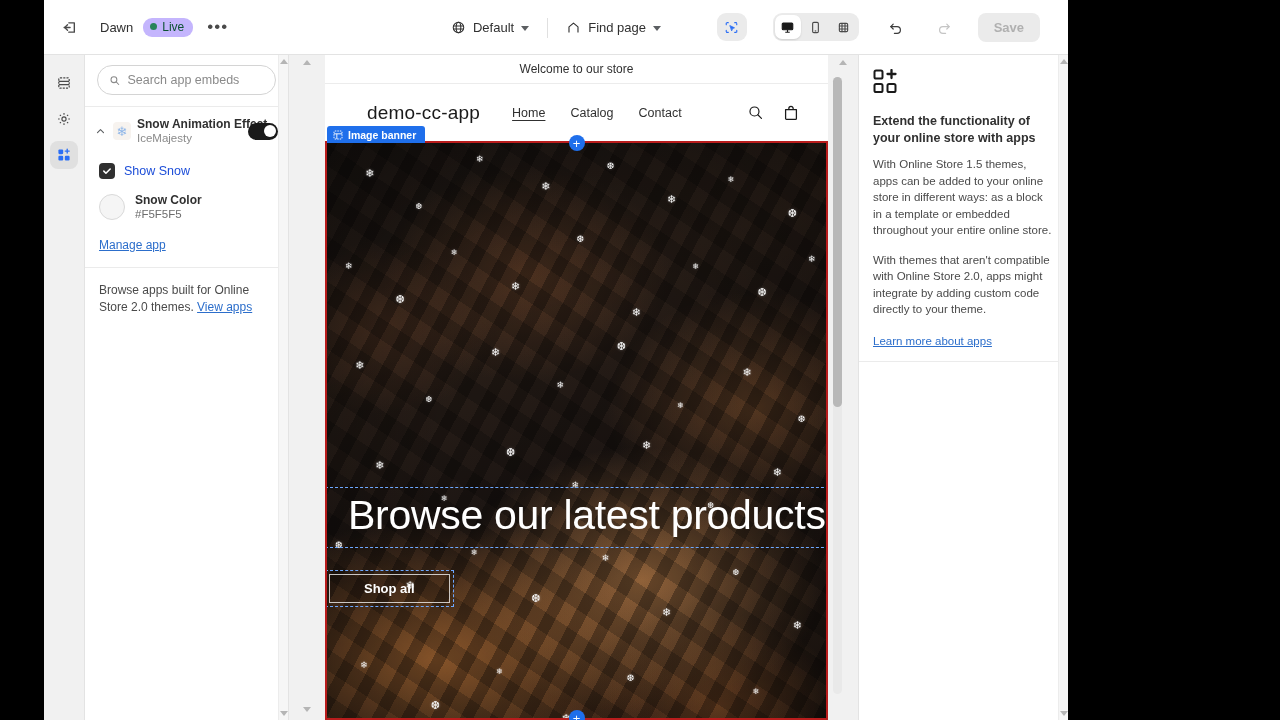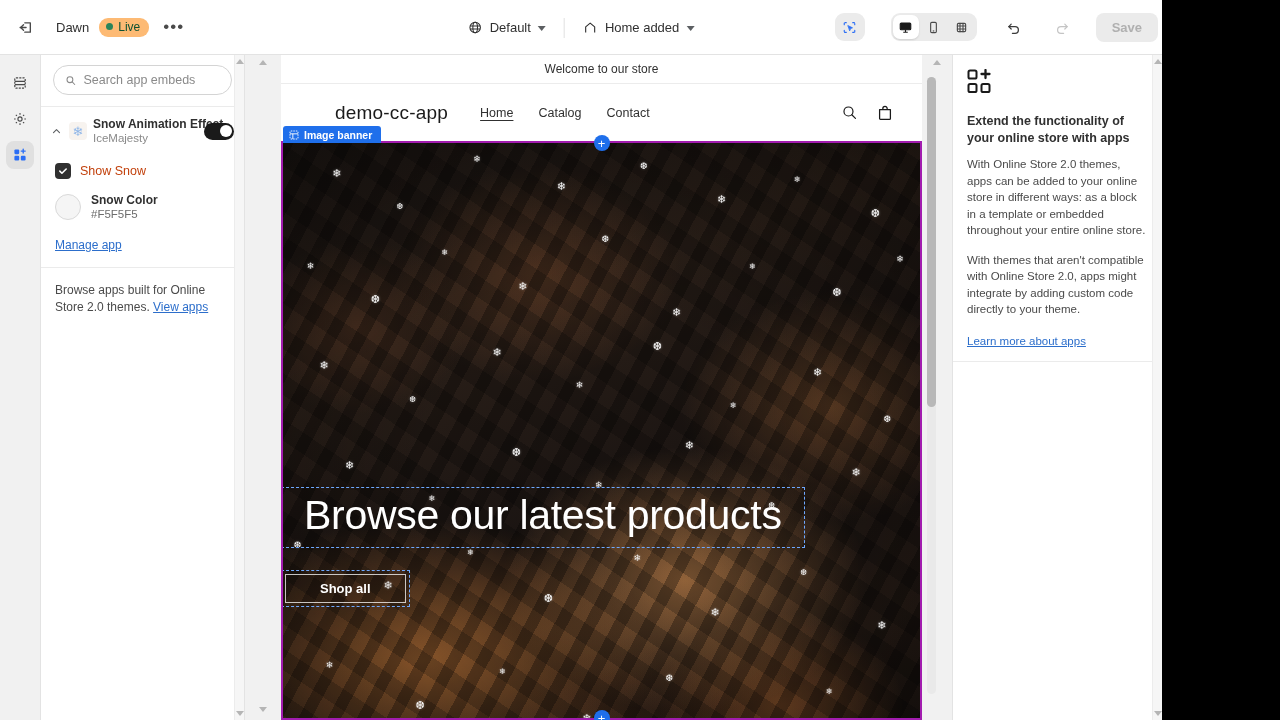--- a/index.html
+++ b/index.html
@@ -4,24 +4,25 @@
 <style>
   * { box-sizing: border-box; margin: 0; padding: 0; }
   html, body {
     width: 1280px; height: 720px;
     font-family: "Liberation Sans", sans-serif;
     background: #000;
     overflow: hidden;
   }
   #app {
     position: relative;
-    width: 1162px; height: 720px;
+    width: 1024px; height: 720px;
     background: #f1f1f1;
     display: flex;
     flex-direction: column;
+    margin-left: 44px;
   }
 
   
   .topbar {
     height: 55px;
     background: #fff;
     border-bottom: 1px solid #e3e3e3;
     display: flex;
     align-items: center;
     position: relative;
@@ -38,21 +39,21 @@
     display: flex; align-items: center; justify-content: center;
     border-radius: 8px;
     cursor: pointer;
     color: #4a4a4a;
   }
   .theme-name {
     font-size: 13px; color: #303030; font-weight: 400;
     margin-left: 6px;
   }
   .live-badge {
-    background: #fdba74;
+    background: #c4b5fd;
     color: #0c5132;
     font-size: 12px;
     font-weight: 500;
     padding: 2px 9px 3px 7px;
     border-radius: 9px;
     display: inline-flex; align-items: center; gap: 5px;
     line-height: 14px;
   }
   .live-dot {
     width: 7px; height: 7px; border-radius: 50%;
@@ -85,21 +86,21 @@
     width: 0; height: 0;
     border-left: 4px solid transparent;
     border-right: 4px solid transparent;
     border-top: 5px solid #5c5f62;
     margin-top: 1px;
   }
 
   .topbar-right {
     margin-left: auto;
     display: flex; align-items: center; gap: 20px;
-    padding-right: 4px;
+    padding-right: 28px;
   }
   .seg-group {
     display: flex; align-items: center;
     background: #ebebeb;
     border-radius: 9px;
     padding: 2px;
     gap: 2px;
     margin-right: 3px;
   }
   .seg-btn {
@@ -225,21 +226,21 @@
   }
 
   .settings-body { padding: 2px 14px 14px 14px; }
   .chk-row { display: flex; align-items: center; gap: 9px; padding: 6px 0 12px 0; }
   .chkbox {
     width: 16px; height: 16px; border-radius: 4px;
     background: #303030;
     display: flex; align-items: center; justify-content: center;
     cursor: pointer; flex: 0 0 16px;
   }
-  .chk-label { font-size: 12.5px; color: #c2410c; }
+  .chk-label { font-size: 12.5px; color: #1d4ed8; }
 
   .color-row { display: flex; align-items: center; gap: 10px; padding: 2px 0 14px 0; }
   .swatch {
     width: 26px; height: 26px; border-radius: 50%;
     background: #f5f5f5; border: 1px solid #d9d9d9;
     cursor: pointer; flex: 0 0 26px;
   }
   .color-name { font-size: 12px; font-weight: 700; color: #303030; line-height: 14px; }
   .color-hex { font-size: 11.5px; color: #6d6d6d; line-height: 14px; }
 
@@ -313,21 +314,21 @@
   .announce {
     height: 29px;
     display: flex; align-items: center; justify-content: center;
     font-size: 12px; color: #303030;
     border-bottom: 1px solid #ececec;
     font-family: "Liberation Sans", sans-serif;
   }
   .storehdr {
     height: 57px;
     display: flex; align-items: center;
-    padding: 0 28px 0 54px;
+    padding: 0 28px 0 42px;
     background: #fff;
     position: relative;
   }
   .store-logo {
     font-size: 19px; color: #1a1a1a; letter-spacing: .2px;
     font-weight: 400;
   }
   .store-nav { display: flex; align-items: center; gap: 25px; margin-left: 32px; }
   .nav-link {
     font-size: 12.5px; color: #303030; cursor: pointer;
@@ -404,21 +405,21 @@
     content: "";
     position: absolute; inset: 3px;
     border: 1px solid rgba(255,255,255,0.75);
   }
   .hero-btn span { position: relative; }
 
   
   .section-frame {
     position: absolute;
     left: 0; right: 0; top: 86px; bottom: 0;
-    border: 2px solid #a21caf;
+    border: 2px solid #b91c1c;
     z-index: 8;
     pointer-events: none;
   }
   .section-tag {
     position: absolute;
     left: 0; top: -17px;
     height: 17px;
     background: #1f6feb;
     color: #fff;
     font-size: 10.5px;
@@ -502,21 +503,21 @@
             <ellipse cx="10" cy="10" rx="3.1" ry="7"></ellipse>
         </svg>
         <span>Default</span>
         <span class="caret"></span>
       </div>
       <div class="sel-divider"></div>
       <div class="selector">
         <svg width="15" height="15" viewBox="0 0 20 20" fill="none" stroke="#303030" stroke-width="1.5" stroke-linejoin="round">
           <path d="M4 16.5V9.2L10 4.2l6 5v7.3"></path>
         </svg>
-        <span>Home added</span>
+        <span>Find page</span>
         <span class="caret"></span>
       </div>
     </div>
 
     <div class="topbar-right">
       <div class="seg-single">
         <div class="seg-btn active-blue">
           <svg width="15" height="15" viewBox="0 0 20 20" fill="none" stroke="#2b6ef5" stroke-width="1.5" stroke-linecap="round">
             <path d="M3 6.2V3.5h2.7M14.3 3.5H17v2.7M17 13.8v2.7h-2.7M5.7 16.5H3v-2.7" stroke-dasharray="2.2 1.6"></path>
             <path d="M8.2 7.6 14 10.4l-2.6 1-1 2.6z" fill="#2b6ef5" stroke="#2b6ef5" stroke-width="1.1" stroke-linejoin="round"></path>
@@ -765,21 +766,21 @@
       <div class="rp-inner">
         <div class="rp-icon">
           <svg width="26" height="26" viewBox="0 0 26 26" fill="none">
             <rect x="1.5" y="1.5" width="8" height="8" rx="1.6" stroke="#1a1a1a" stroke-width="2"></rect>
             <rect x="1.5" y="15" width="8" height="8" rx="1.6" stroke="#1a1a1a" stroke-width="2"></rect>
             <rect x="14.5" y="15" width="8" height="8" rx="1.6" stroke="#1a1a1a" stroke-width="2"></rect>
             <path d="M18.5 1v8M14.5 5h8" stroke="#1a1a1a" stroke-width="2.3" stroke-linecap="round"></path>
           </svg>
         </div>
         <div class="rp-h">Extend the functionality of your online store with apps</div>
-        <div class="rp-p">With Online Store 2.0 themes, apps can be added to your online store in different ways: as a block in a template or embedded throughout your entire online store.</div>
+        <div class="rp-p">With Online Store 1.5 themes, apps can be added to your online store in different ways: as a block in a template or embedded throughout your entire online store.</div>
         <div class="rp-p">With themes that aren't compatible with Online Store 2.0, apps might integrate by adding custom code directly to your theme.</div>
         <span class="rp-link">Learn more about apps</span>
       </div>
 
       <div class="rp-divider"></div>
 
 
       <div class="mini-scroll">
         <div class="arrow-up"></div>
         <div class="arrow-down"></div>

